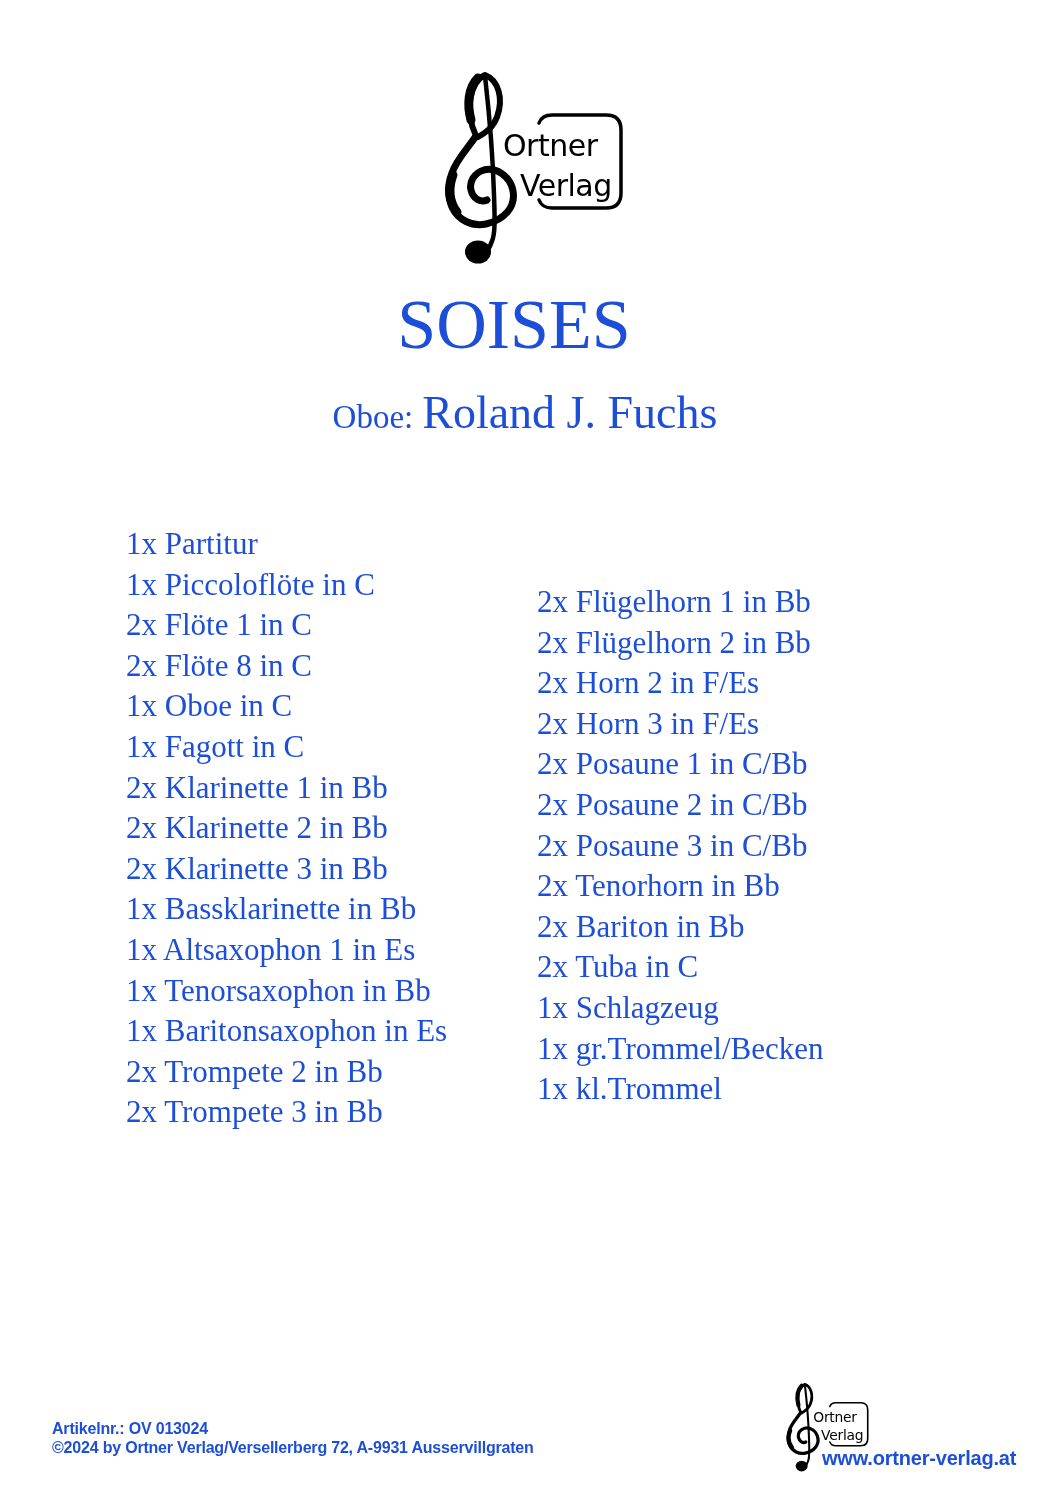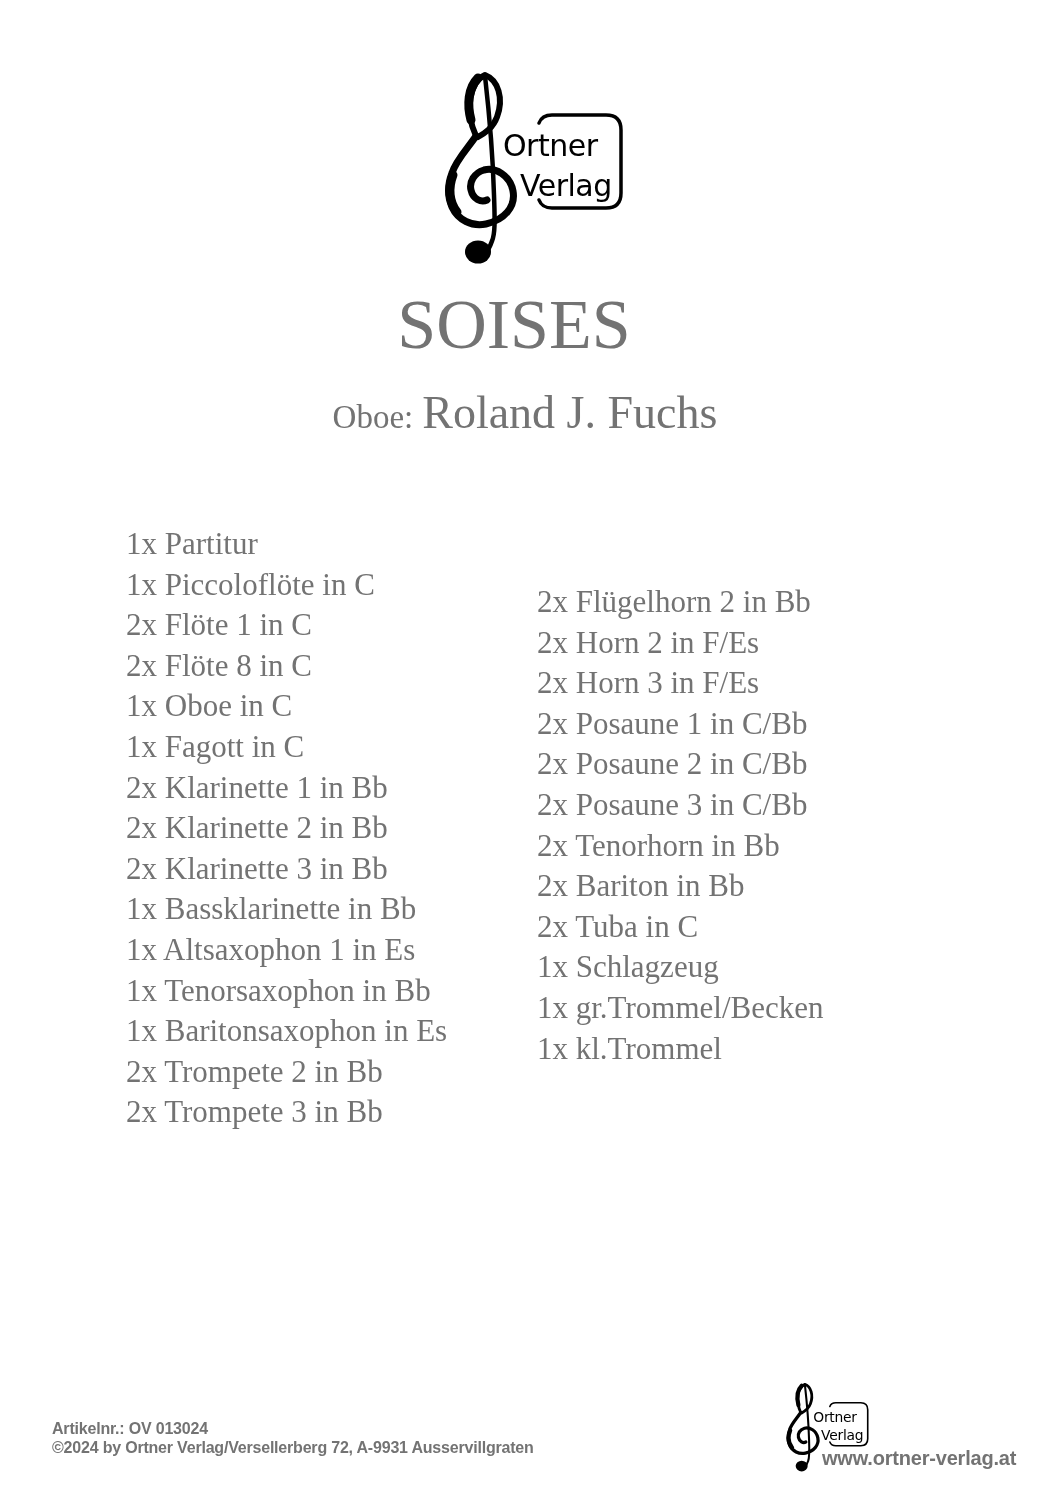--- a/index.html
+++ b/index.html
@@ -1,21 +1,21 @@
 <!DOCTYPE html>
 <html><head>
 <meta charset="utf-8">
 <style>
   html, body { margin: 0; padding: 0; }
   .page {
     position: relative;
     width: 1058px;
     height: 1493px;
     background: #ffffff;
-    color: #737373;
+    color: #1d4ed8;
     font-family: "Liberation Serif", serif;
     overflow: hidden;
   }
 
   
   .header-logo {
     position: absolute;
     left: 440px;
     top: 70px;
     width: 190px;
@@ -137,20 +137,21 @@
         <div>1x Bassklarinette in Bb</div>
         <div>1x Altsaxophon 1 in Es</div>
         <div>1x Tenorsaxophon in Bb</div>
         <div>1x Baritonsaxophon in Es</div>
         <div>2x Trompete 2 in Bb</div>
         <div>2x Trompete 3 in Bb</div>
       </div>
   </div>
 
   <div class="parts-col col-right">
+      <div>2x Flügelhorn 1 in Bb</div>
       <div>2x Flügelhorn 2 in Bb</div>
       <div>2x Horn 2 in F/Es</div>
       <div>2x Horn 3 in F/Es</div>
       <div>2x Posaune 1 in C/Bb</div>
       <div>2x Posaune 2 in C/Bb</div>
       <div>2x Posaune 3 in C/Bb</div>
       <div>2x Tenorhorn in Bb</div>
       <div>2x Bariton in Bb</div>
       <div>2x Tuba in C</div>
       <div>1x Schlagzeug</div>

